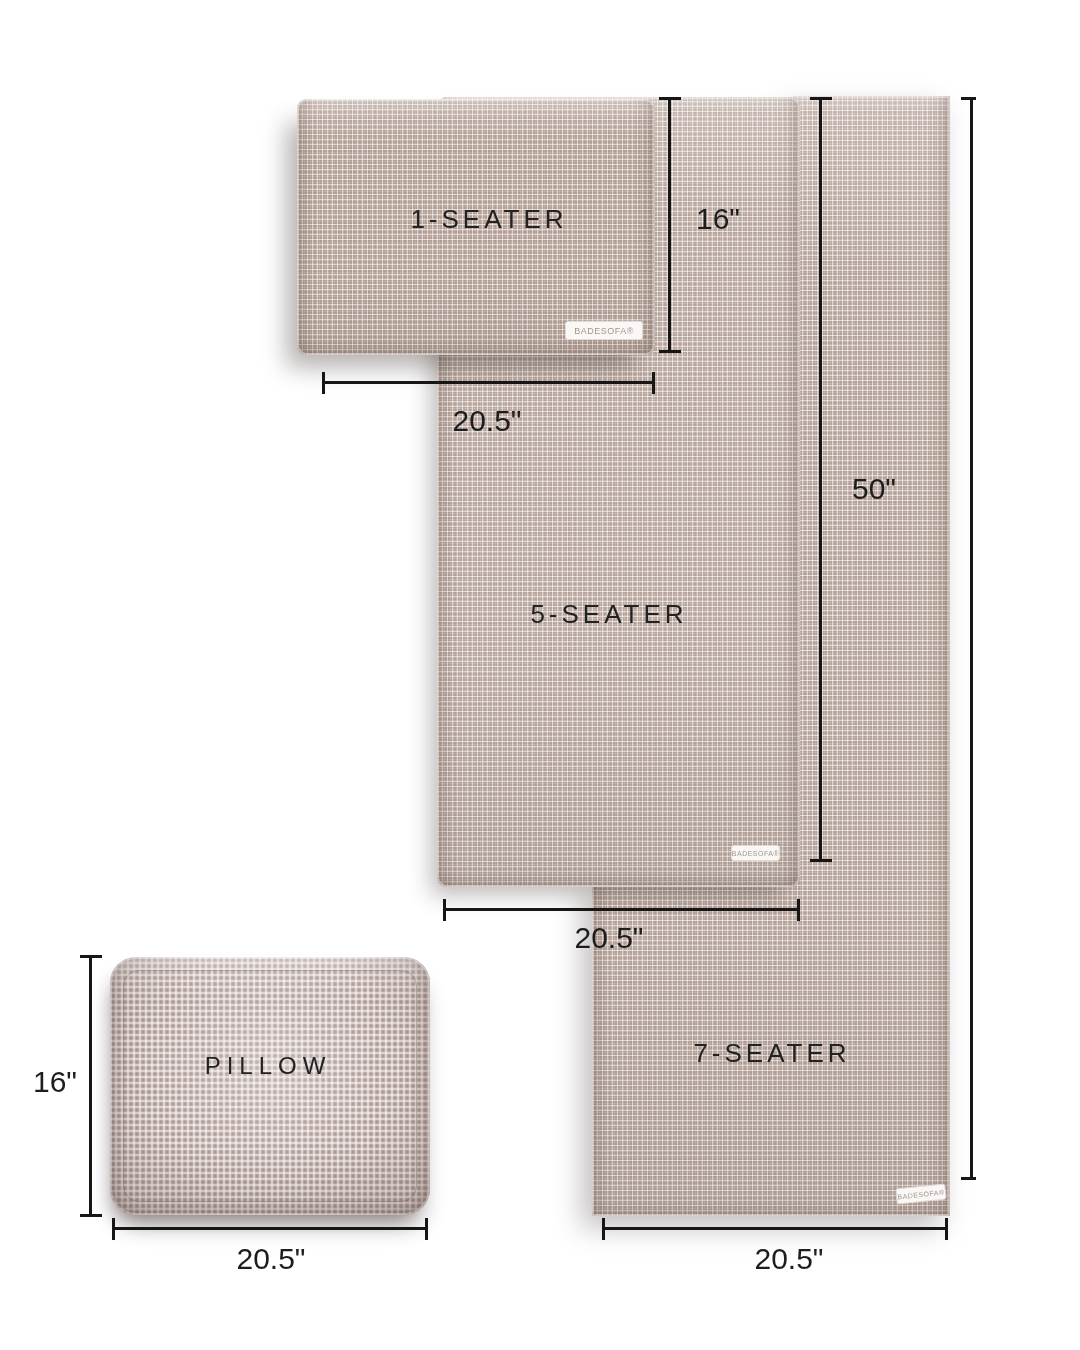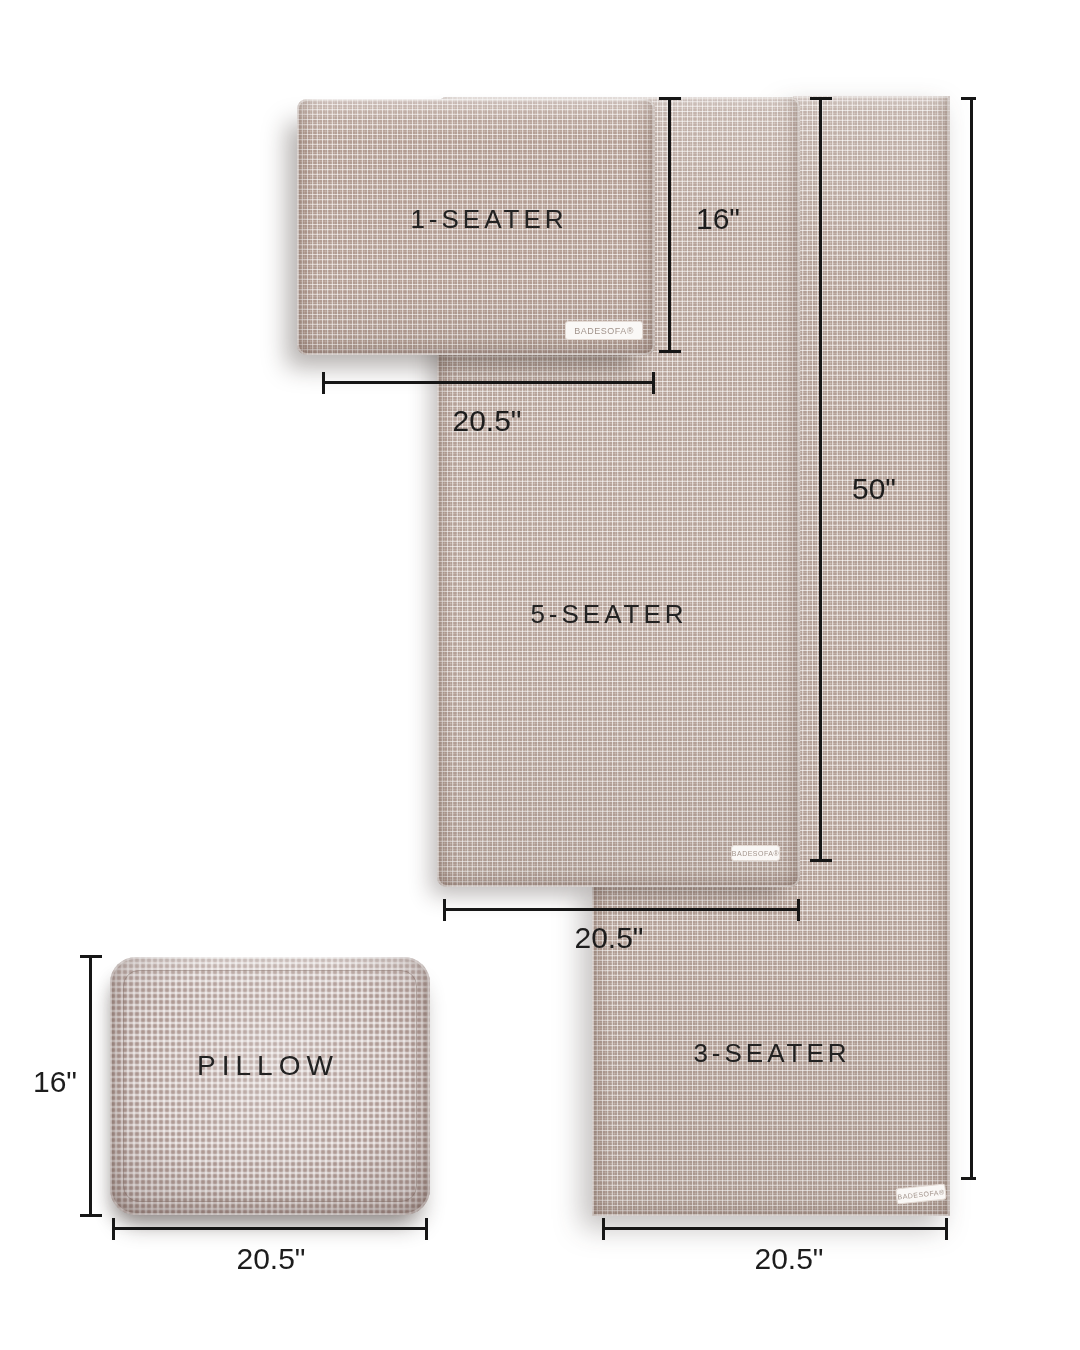--- a/index.html
+++ b/index.html
@@ -40,21 +40,21 @@
     background-size:6px 6px,6px 6px,6px 6px,6px 6px;
     box-shadow:0 18px 22px -8px rgba(40,28,24,.42), -10px 12px 18px -10px rgba(40,28,24,.25);}
   .pillow-overlay{position:absolute;inset:0;border-radius:26px;pointer-events:none;
     background:radial-gradient(ellipse at 50% 42%, rgba(255,255,255,.28), rgba(255,255,255,0) 55%, rgba(93,72,70,.22));}
   .pillow-seam{position:absolute;inset:13px;border:1px solid rgba(110,85,78,.35);border-radius:16px;pointer-events:none;}
   
   .panel-label{
     position:absolute;z-index:6;transform:translate(-50%,-50%);
     font-size:26px;font-weight:500;letter-spacing:4px;color:#222222;white-space:nowrap;
   }
-  .pillow-label{letter-spacing:6px;font-size:28px;}
+  .pillow-label{letter-spacing:6px;font-size:24px;}
   .dim-label{
     position:absolute;z-index:6;transform:translate(-50%,-50%);
     font-size:30px;font-weight:400;color:#1d1d1d;white-space:nowrap;
   }
   
   .brand-tag{
     position:absolute;z-index:6;display:flex;align-items:center;justify-content:center;
     background:#faf8f6;border:1px solid #e3dad4;border-radius:3px;
     color:#a2948c;letter-spacing:.5px;white-space:nowrap;overflow:hidden;
   }
@@ -94,21 +94,21 @@
 
   <div class="fabric panel one-seater" style="--fc:#c9b8af;"></div>
 
   <div class="fabric pillow" style="--fc:#c4b5b1;">
     <div class="pillow-overlay"></div>
     <div class="pillow-seam"></div>
   </div>
 
   <div class="panel-label" style="left:489px;top:219px;">1-SEATER</div>
   <div class="panel-label" style="left:609px;top:614px;">5-SEATER</div>
-  <div class="panel-label" style="left:772px;top:1053px;">3-SEATER</div>
+  <div class="panel-label" style="left:772px;top:1053px;">7-SEATER</div>
   <div class="panel-label pillow-label" style="left:268px;top:1066px;">PILLOW</div>
 
   <div class="brand-tag tag-1">BADESOFA®</div>
   <div class="brand-tag tag-2">BADESOFA®</div>
   <div class="brand-tag tag-3">BADESOFA®</div>
 
   <div class="dim-v v16-one"></div>
   <div class="dim-h h205-one"></div>
   <div class="dim-v v50"></div>
   <div class="dim-h h205-two"></div>

